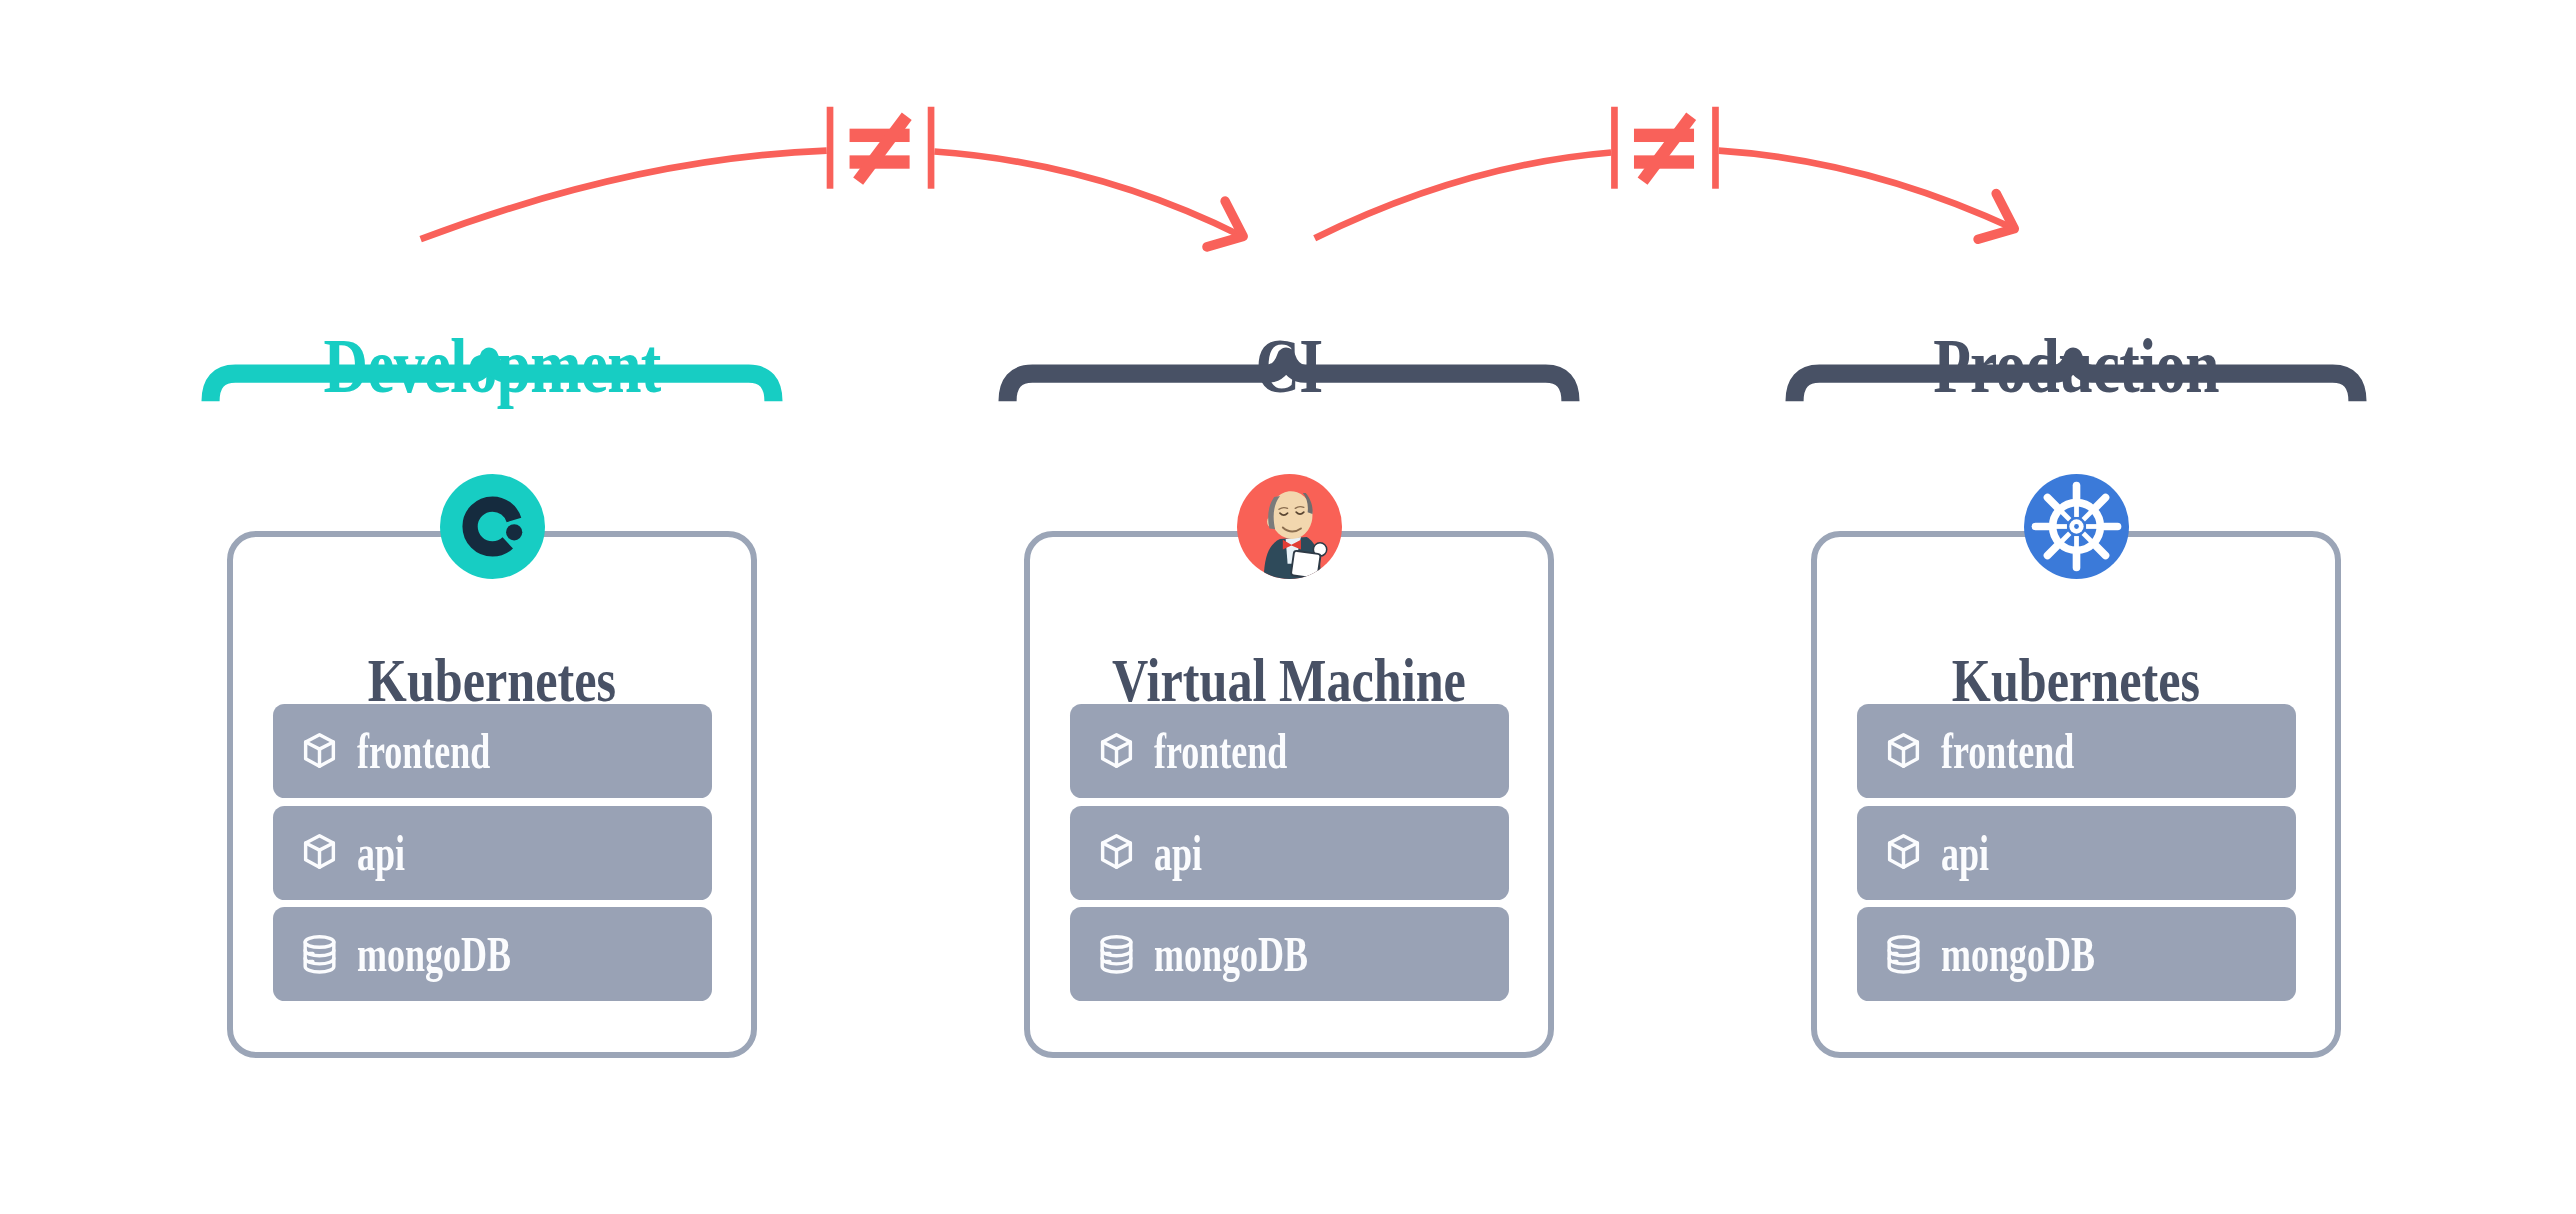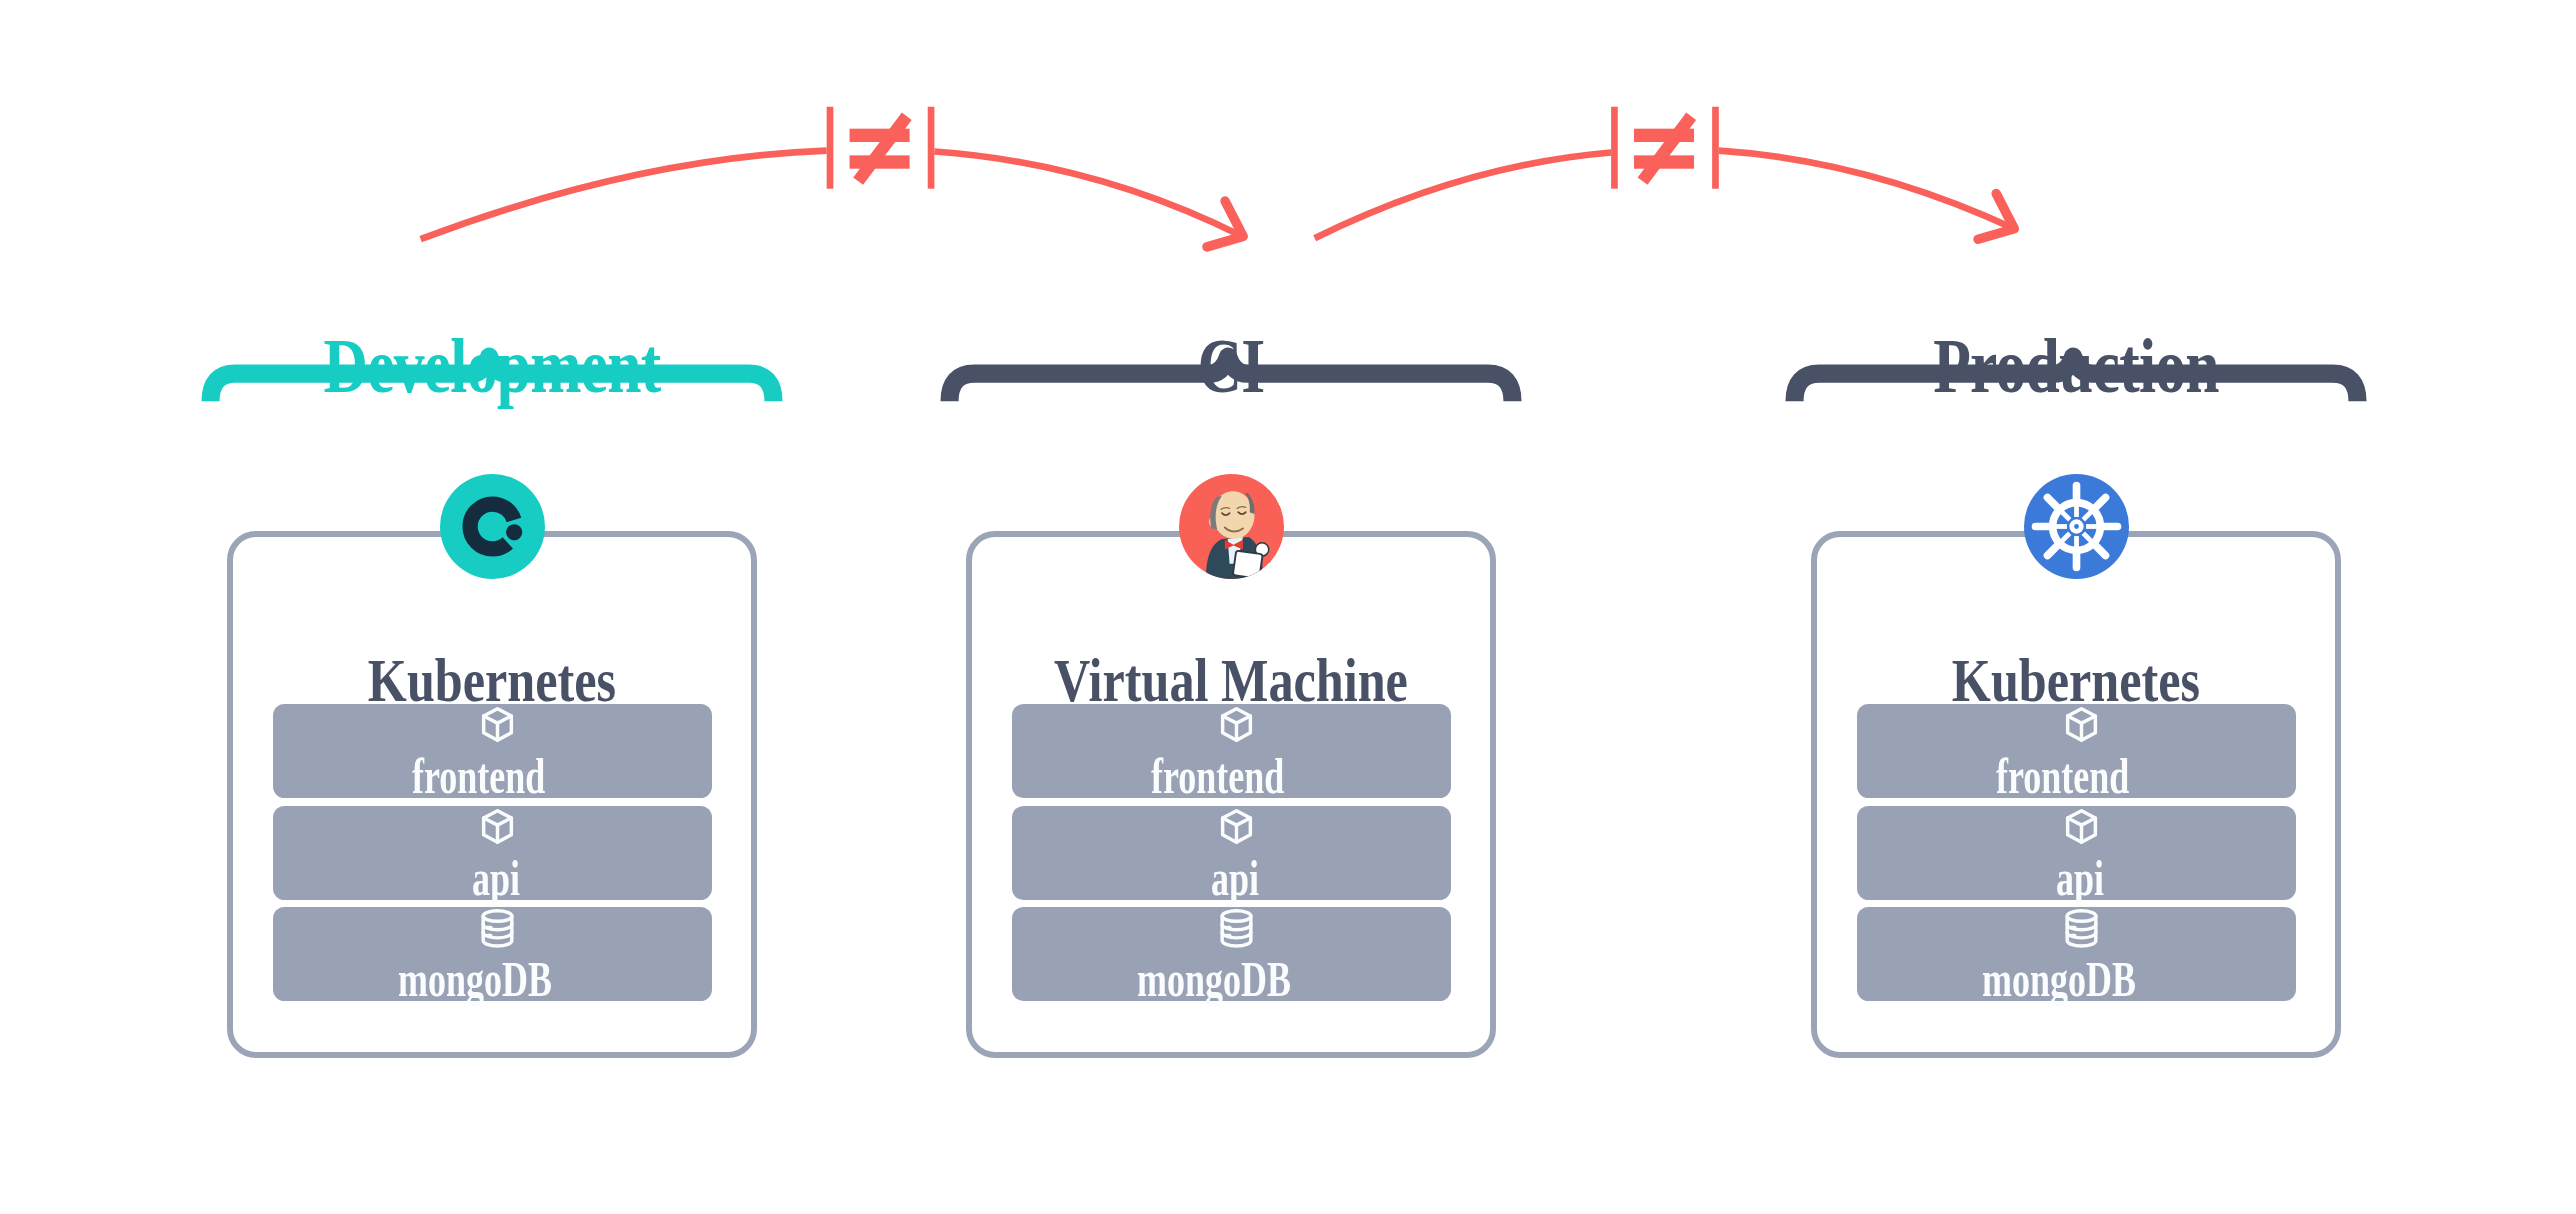--- a/index.html
+++ b/index.html
@@ -8,21 +8,21 @@
     font-family:"Liberation Sans", sans-serif;
   }
   .overlay{position:absolute;left:0;top:0;pointer-events:none;}
   .arc{fill:none;stroke:var(--red);stroke-width:7;}
   .arrowhead{fill:none;stroke:var(--red);stroke-width:10;stroke-linecap:round;stroke-linejoin:round;}
   .neq-shape{fill:var(--red);}
   .neq-slash{stroke:var(--red);stroke-width:13;}
 
   .stage{position:absolute;top:256px;width:582px;height:840px;font-family:Liberation Serif, serif;}
   .stage-development{left:201px;}
-  .stage-ci{left:940px;}
+  .stage-ci{left:998px;}
   .stage-production{left:1785px;}
 
   .stage-heading{
     position:absolute;top:0;left:0;width:582px;height:88px;
     font-size:79px;font-weight:bold;line-height:88px;text-align:center;
     transform:scaleX(0.78);transform-origin:50% 50%;
     color:var(--slate);letter-spacing:-1px;white-space:nowrap;
   }
   .stage-development .stage-heading{color:var(--teal);}
 
@@ -39,21 +39,21 @@
     position:absolute;left:239px;top:218px;width:105px;height:105px;z-index:3;
   }
   .card-title{
     position:absolute;left:0;top:328px;width:582px;text-align:center;
     font-size:62px;font-weight:bold;line-height:69px;color:var(--slate);
     transform:scaleX(0.81);transform-origin:50% 50%;white-space:nowrap;z-index:2;
   }
   .services{position:absolute;left:72px;top:448px;width:439px;z-index:2;}
   .service-row{
     height:94px;margin-bottom:7.6px;border-radius:11.4px;background:var(--row_bg);
-    display:flex;align-items:center;padding-left:25px;box-sizing:border-box;flex-direction:column;
+    display:flex;align-items:center;padding-left:25px;box-sizing:border-box;
   }
   .service-icon{width:43px;height:43px;flex:0 0 43px;margin-right:16px;}
   .service-icon .stroke{fill:none;stroke:var(--row_text);stroke-width:3.6;stroke-linejoin:round;stroke-linecap:round;}
   .service-label{
     display:inline-block;font-size:50px;font-weight:bold;color:var(--row_text);
     transform:scaleX(0.72);transform-origin:0 50%;white-space:nowrap;
   }
 </style>
 </head>
 <body>

